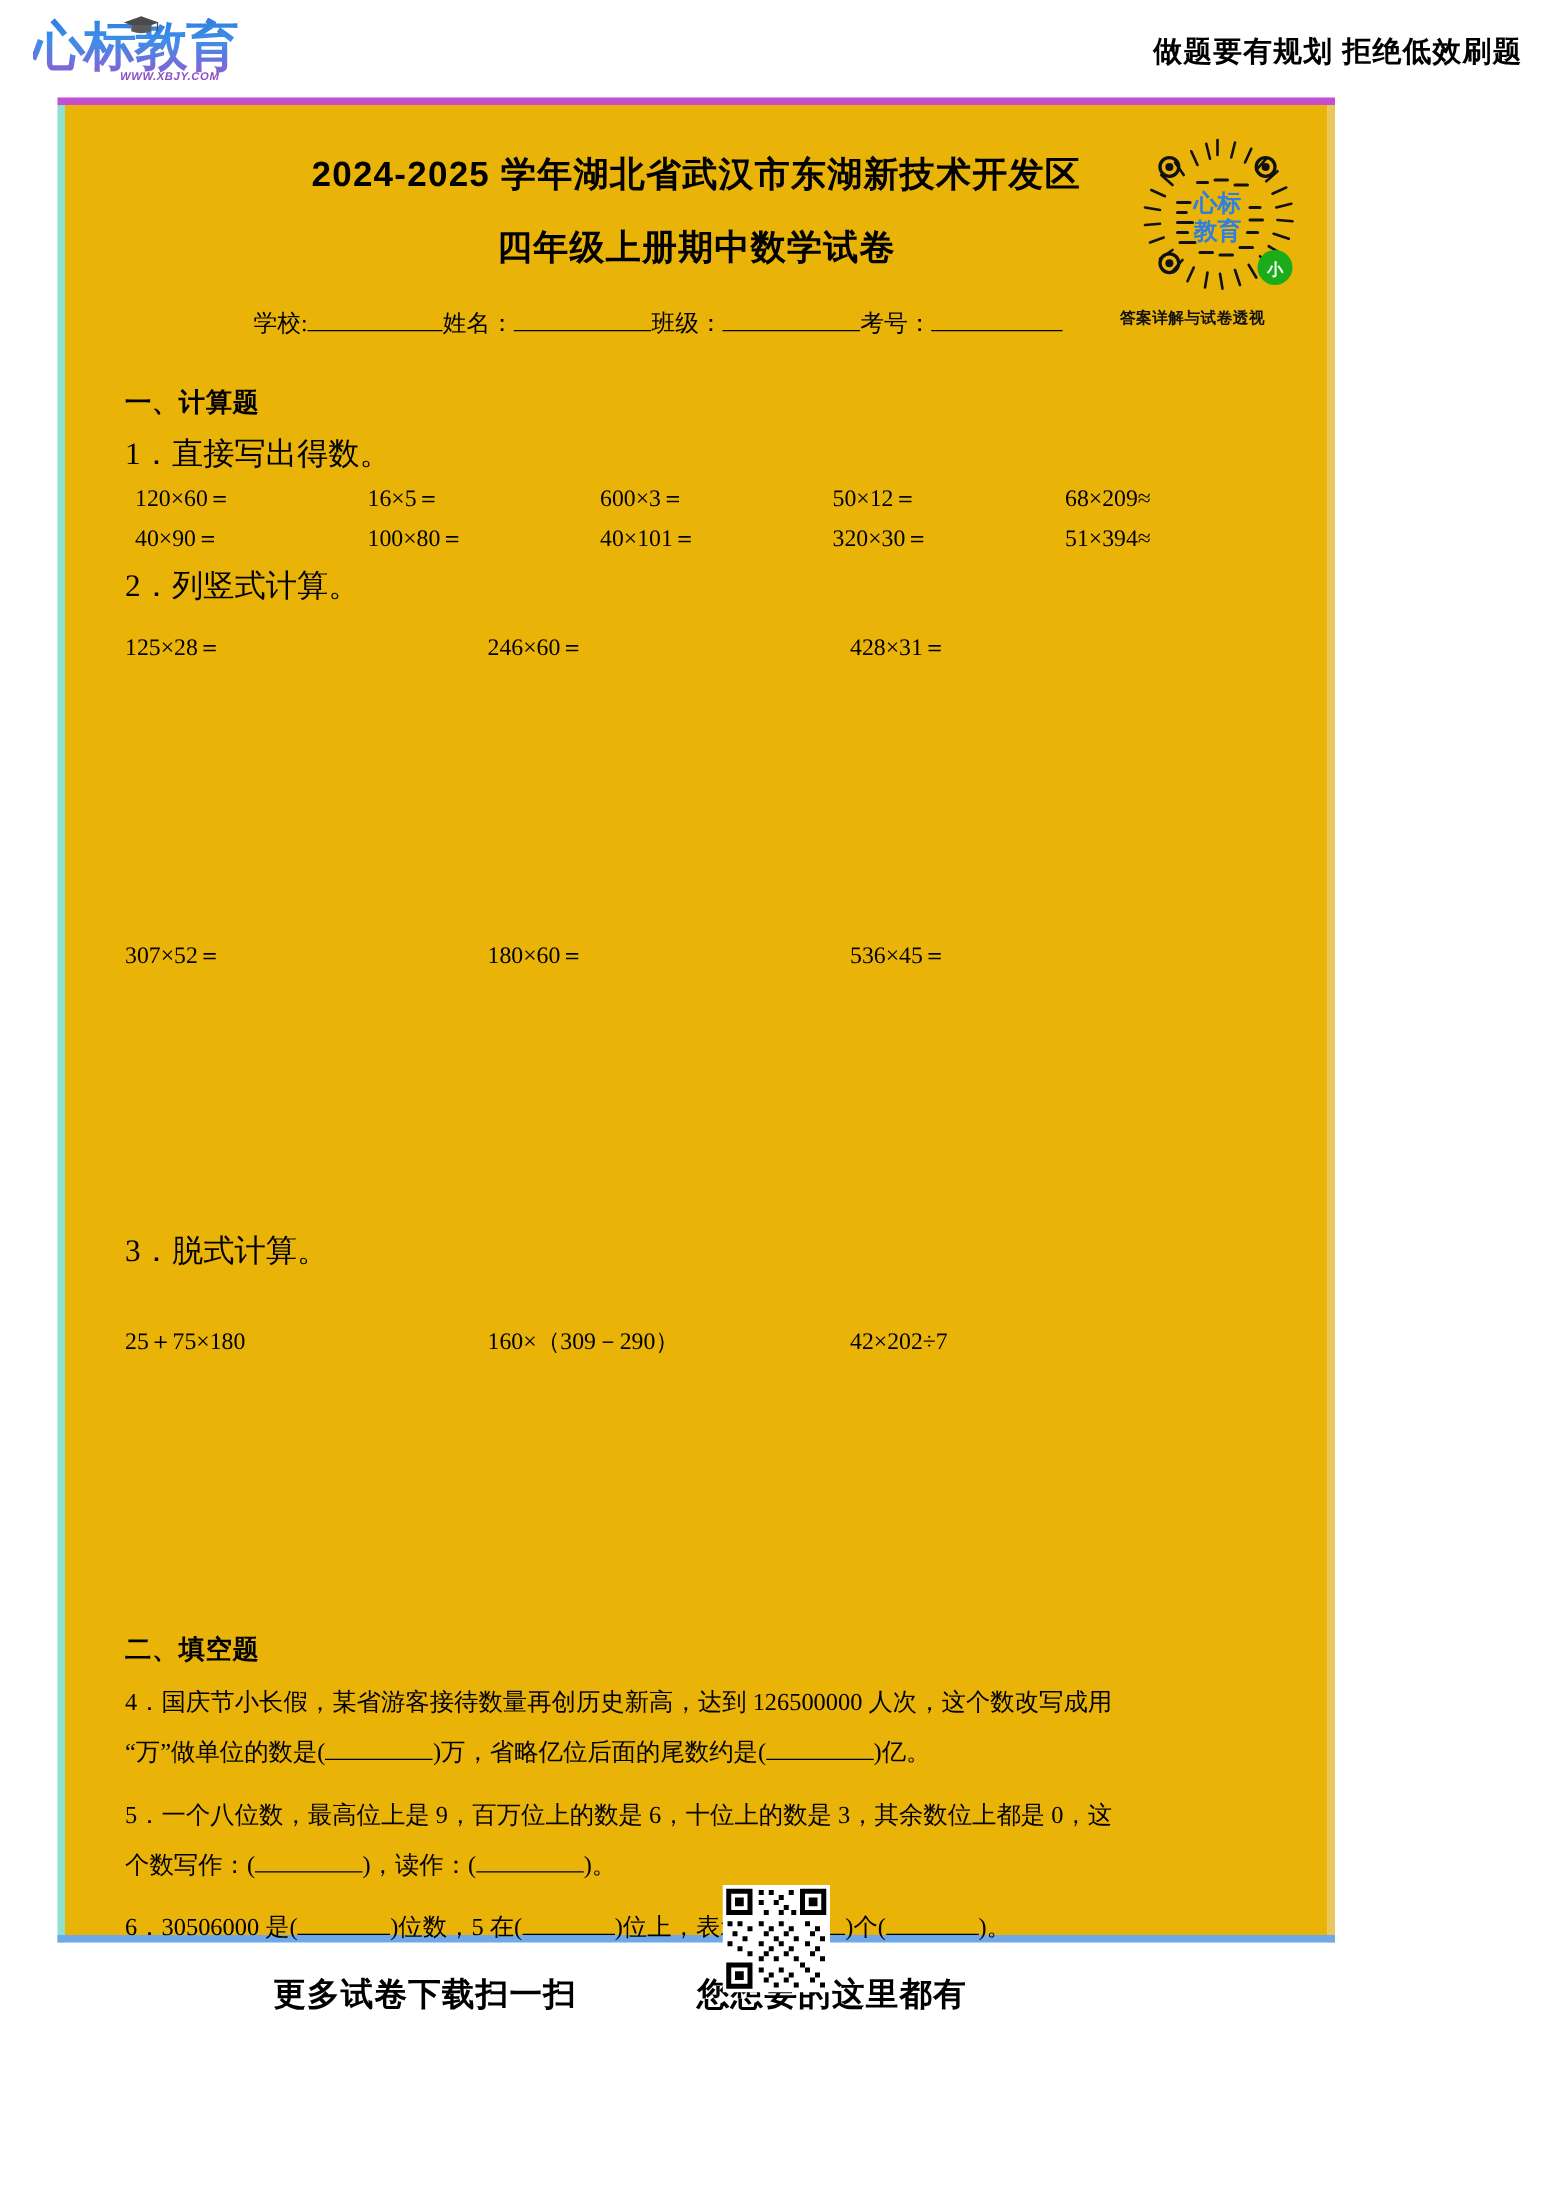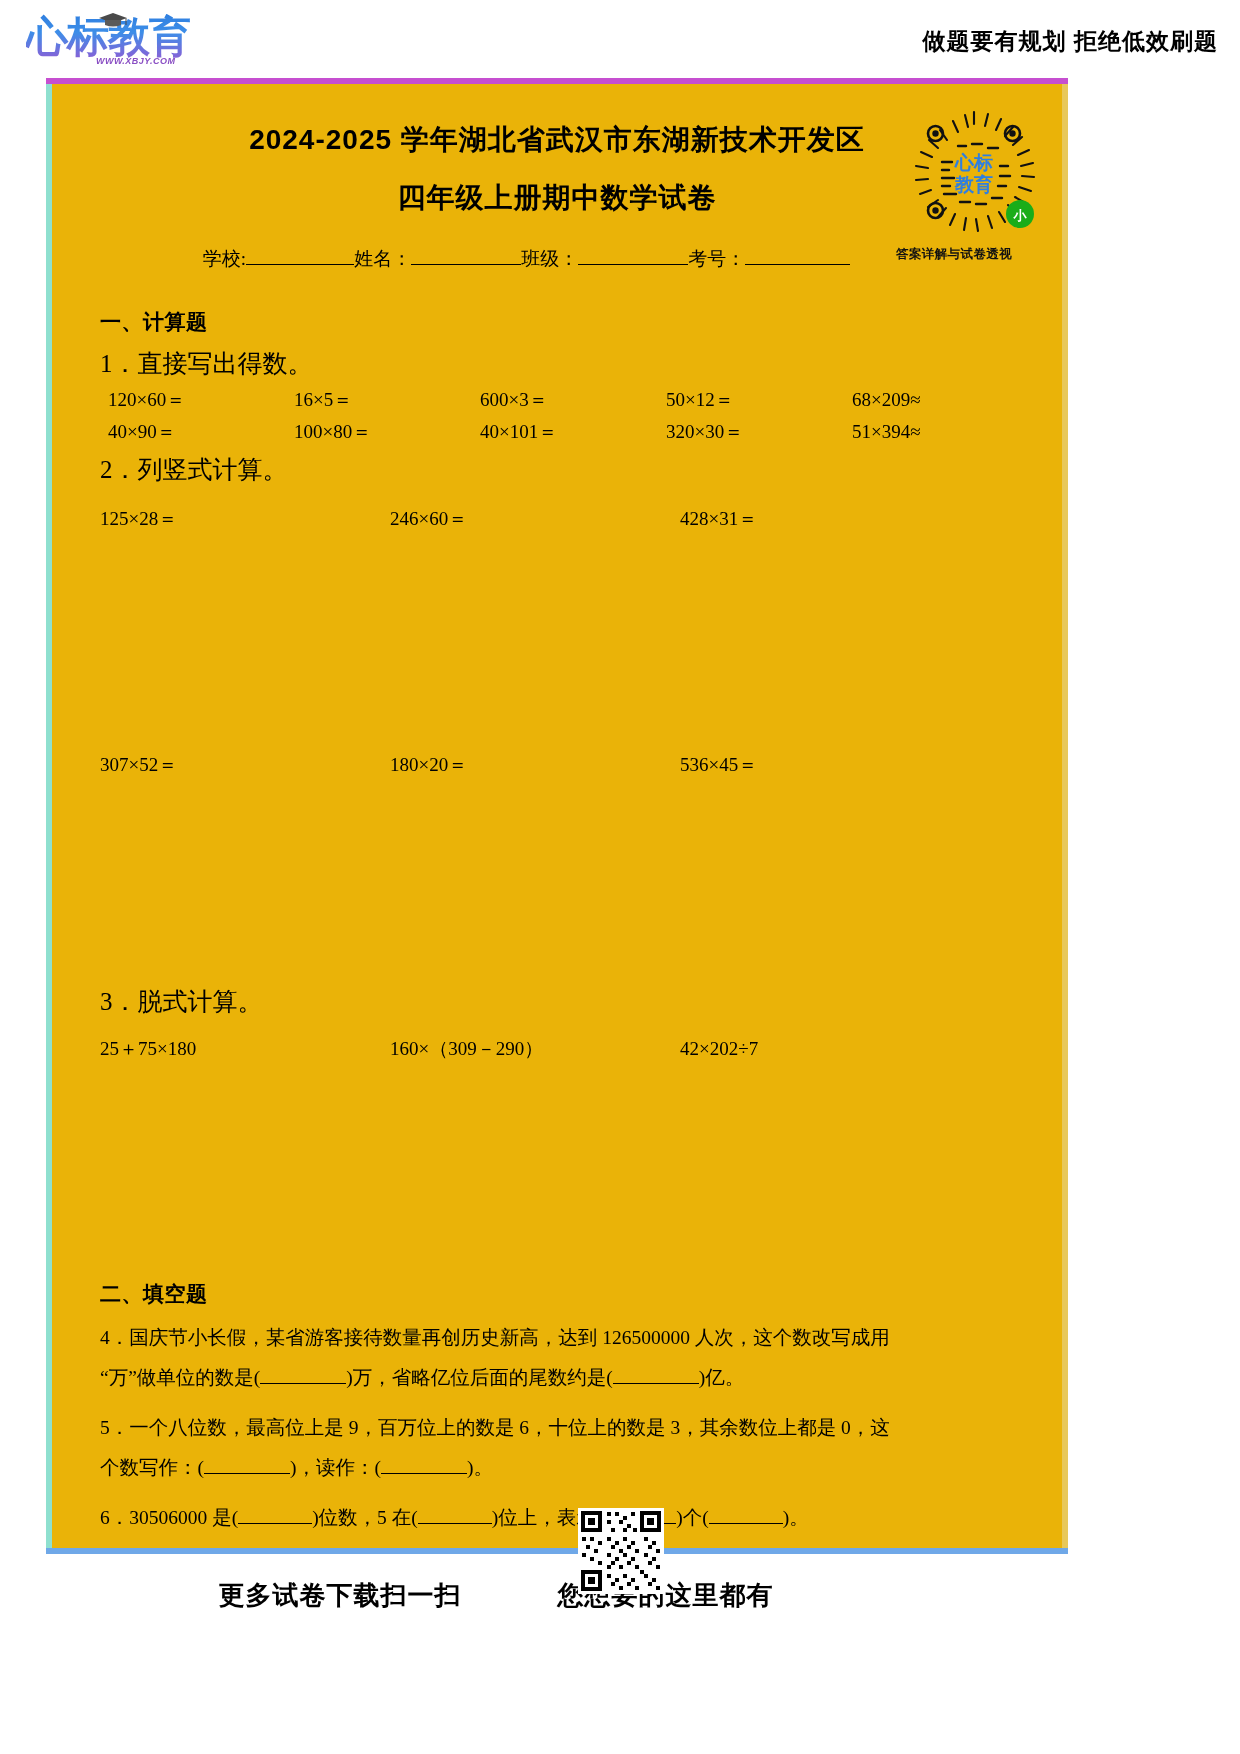--- a/index.html
+++ b/index.html
@@ -222,20 +222,21 @@
 
   .tuo-row {
     display: flex;
     font-size: 19px;
     line-height: 30px;
   }
   .tuo-row > span {
     width: 290px;
     flex: 0 0 290px;
     white-space: nowrap;
+    margin-top: 25px;
   }
   .spacer-tuo { height: 180px; }
 
   .fill-blank {
     display: inline-block;
     border-bottom: 1.3px solid #000;
     width: 86px;
     height: 16px;
   }
   .fill-blank.sm { width: 74px; }
@@ -388,21 +389,21 @@
     <div class="q-line">2．列竖式计算。</div>
     <div style="height:14px"></div>
     <div class="vcalc-row">
       <span>125×28＝</span>
       <span>246×60＝</span>
       <span>428×31＝</span>
     </div>
     <div class="spacer-work"></div>
     <div class="vcalc-row">
       <span>307×52＝</span>
-      <span>180×20＝</span>
+      <span>180×60＝</span>
       <span>536×45＝</span>
     </div>
     <div class="spacer-work2"></div>
 
     <div class="q-line">3．脱式计算。</div>
     <div style="height:12px"></div>
     <div class="tuo-row">
       <span>25＋75×180</span>
       <span>160×（309－290）</span>
       <span>42×202÷7</span>

